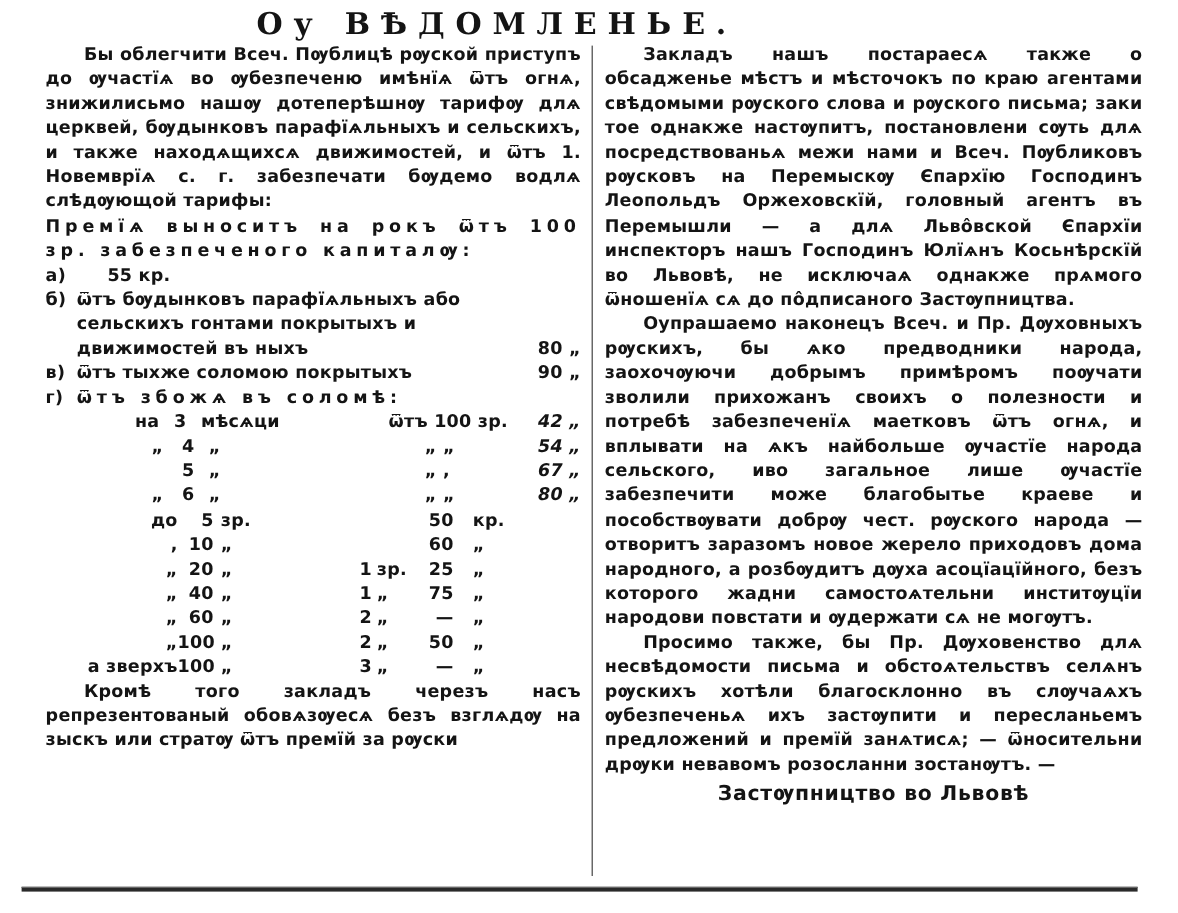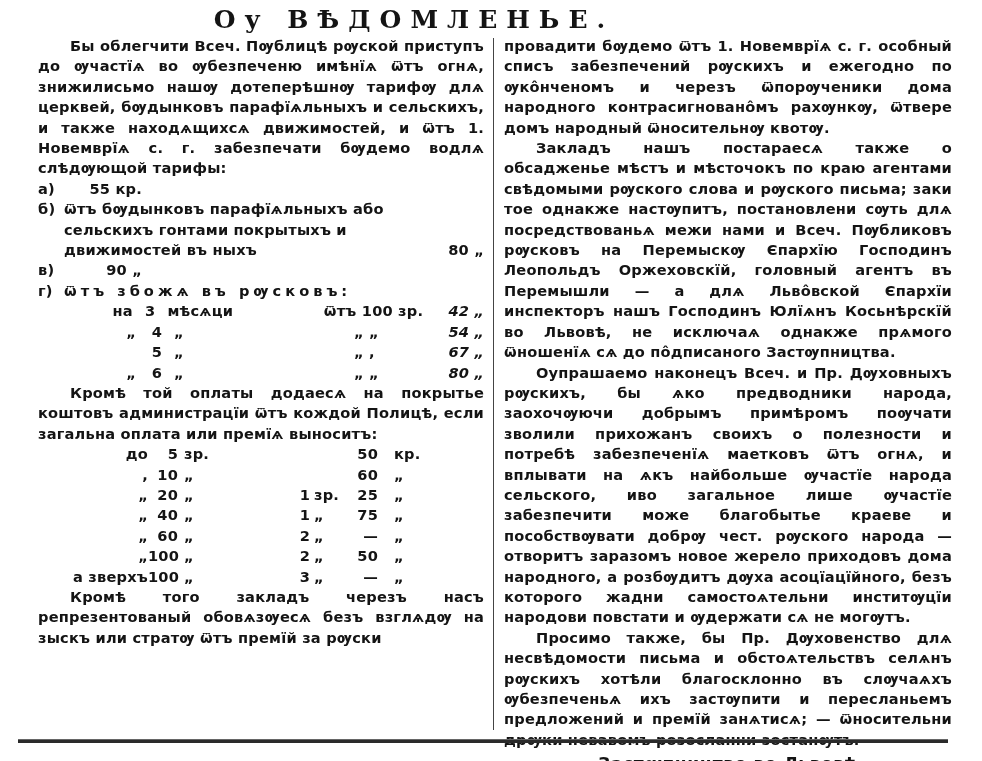--- a/index.html
+++ b/index.html
@@ -57,38 +57,40 @@
 <body>
 
 <div class="page">
 
   <div class="title">Оу ВѢДОМЛЕНЬЕ.</div>
 
   <div class="divider"></div>
 
   <div class="col col-left">
     <p class="indent">Бы облегчити Всеч. Пѹблицѣ рѹской приступъ до ѹчастїѧ во ѹбезпеченю имѣнїѧ ѿтъ огнѧ, знижилисьмо нашѹ дотеперѣшнѹ тарифѹ длѧ церквей, бѹдынковъ парафїѧльныхъ и сельскихъ, и также находѧщихсѧ движимостей, и ѿтъ 1. Новемврїѧ с. г. забезпечати бѹдемо водлѧ слѣдѹющой тарифы:</p>
+    <p class="spaced">Премїѧ выноситъ на рокъ ѿтъ 100 зр. забезпеченого капиталѹ:</p>
 
     <div>
       <div class="row">
         <span class="lab">а)</span>
         <span class="val">55 кр.</span>
       </div>
       <div class="row" style="white-space:normal;">
         <span class="lab">б)</span>
         <span class="txt" style="white-space:normal;text-align:left;">ѿтъ бѹдынковъ парафїѧльныхъ або сельскихъ гонтами покрытыхъ и движимостей въ ныхъ</span>
         <span class="val" style="align-self:flex-end;">80 „</span>
       </div>
       <div class="row">
         <span class="lab">в)</span>
+        <span class="txt">ѿтъ тыхже соломою покрытыхъ</span>
         <span class="val">90 „</span>
       </div>
       <div class="row">
         <span class="lab">г)</span>
-        <span class="txt spaced">ѿтъ збожѧ въ рѹсковъ:</span>
+        <span class="txt spaced">ѿтъ збожѧ въ соломѣ:</span>
         <span class="val"></span>
       </div>
     </div>
 
     <div>
       <div class="subrow">
         <span class="c1">на</span>
         <span class="c2">3</span>
         <span class="c3">мѣсѧци</span>
         <span class="c4">ѿтъ 100 зр.</span>
@@ -110,21 +112,20 @@
       </div>
       <div class="subrow">
         <span class="c1">„</span>
         <span class="c2">6</span>
         <span class="c3">„</span>
         <span class="c4">„    „</span>
         <span class="c5">80 „</span>
       </div>
     </div>
 
-    <p class="indent">Кромѣ той оплаты додаесѧ на покрытье коштовъ администрацїи ѿтъ кождой Полицѣ, если загальна оплата или премїѧ выноситъ:</p>
 
     <div>
       <div class="fee">
         <span class="a">до</span>
           <span class="b">5</span>
           <span class="c">зр.</span>
           <span class="d"></span>
           <span class="e"></span>
           <span class="f"></span>
           <span class="g">50</span>
@@ -189,21 +190,20 @@
           <span class="f">„</span>
           <span class="g">—</span>
           <span class="h">„</span>
       </div>
     </div>
 
     <p class="indent"><span>Кромѣ того закладъ черезъ насъ репрезентованый обовѧзѹесѧ безъ взглѧдѹ на зыскъ или стратѹ ѿтъ премїй за рѹски </span></p>
   </div>
 
   <div class="col col-right">
-    <p>провадити бѹдемо ѿтъ 1. Новемврїѧ с. г. особный списъ забезпечений рѹскихъ и ежегодно по ѹкôнченомъ и черезъ ѿпорѹченики дома народного контрасигнованôмъ рахѹнкѹ, ѿтвере домъ народный ѿносительнѹ квотѹ.</p>
     <p class="indent">Закладъ нашъ постараесѧ также о обсадженье мѣстъ и мѣсточокъ по краю агентами свѣдомыми рѹского слова и рѹского письма; заки тое однакже настѹпитъ, постановлени сѹть длѧ посредствованьѧ межи нами и Всеч. Пѹбликовъ рѹсковъ на Перемыскѹ Єпархїю Господинъ Леопольдъ Оржеховскїй, головный агентъ въ Перемышли — а длѧ Львôвской Єпархїи инспекторъ нашъ Господинъ Юлїѧнъ Косьнѣрскїй во Львовѣ, не исключаѧ однакже прѧмого ѿношенїѧ сѧ до пôдписаного Застѹпництва.</p>
     <p class="indent">Оупрашаемо наконецъ Всеч. и Пр. Дѹховныхъ рѹскихъ, бы ѧко предводники народа, заохочѹючи добрымъ примѣромъ поѹчати зволили прихожанъ своихъ о полезности и потребѣ забезпеченїѧ маетковъ ѿтъ огнѧ, и вплывати на ѧкъ найбольше ѹчастїе народа сельского, иво загальное лише ѹчастїе забезпечити може благобытье краеве и пособствѹвати добрѹ чест. рѹского народа — отворитъ заразомъ новое жерело приходовъ дома народного, а розбѹдитъ дѹха асоцїацїйного, безъ которого жадни самостоѧтельни инститѹцїи народови повстати и ѹдержати сѧ не могѹтъ.</p>
     <p class="indent">Просимо также, бы Пр. Дѹховенство длѧ несвѣдомости письма и обстоѧтельствъ селѧнъ рѹскихъ хотѣли благосклонно въ слѹчаѧхъ ѹбезпеченьѧ ихъ застѹпити и пересланьемъ предложений и премїй занѧтисѧ; — ѿносительни дрѹки невавомъ розосланни зостанѹтъ. —</p>
 
     <div class="agency">
       <div class="h1">Застѹпництво во Львовѣ</div>
 
     </div>
   </div>
 

